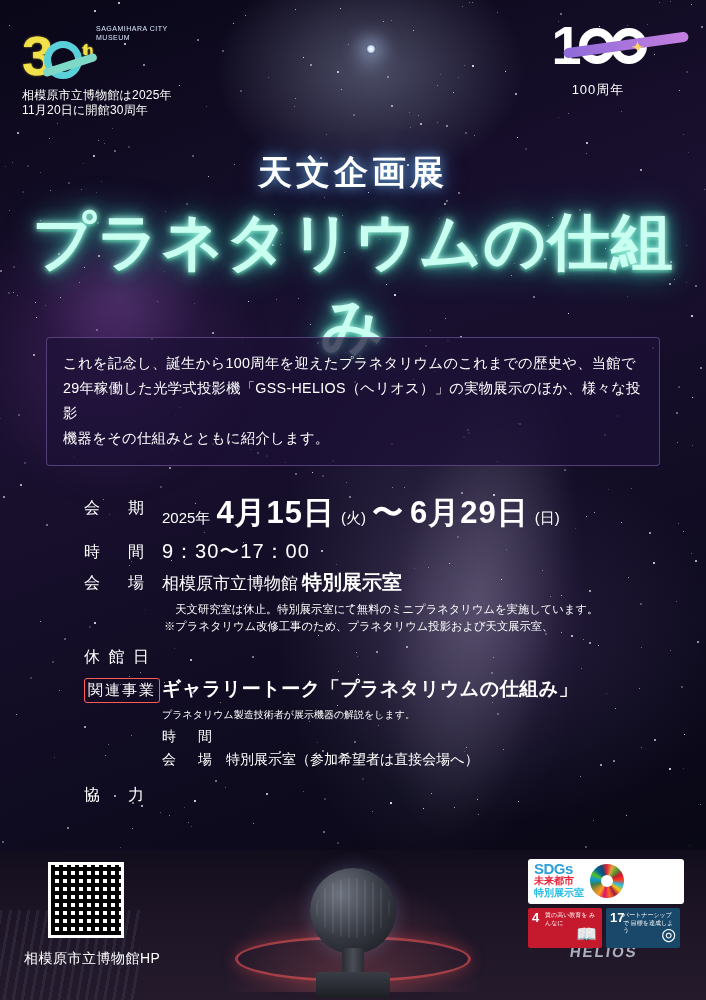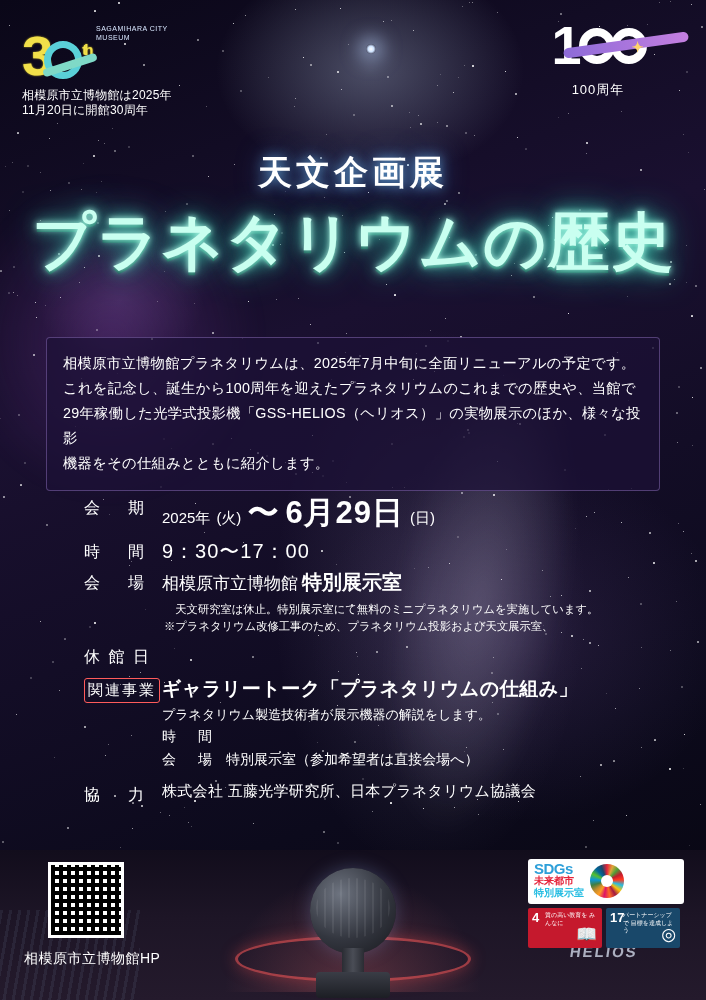--- a/index.html
+++ b/index.html
@@ -134,21 +134,21 @@
   .jikan{font-size:20px;letter-spacing:1px;padding-top:2px;}
   .kaijou{font-size:17px;padding-top:2px;}
   .kaijou .em{font-size:20px;font-weight:bold;margin-left:4px;}
   .note{
     font-size:11.3px;line-height:17px;color:#ffffff;margin-top:5px;margin-left:2px;
   }
   .kyukan{font-size:16px;padding-top:2px;letter-spacing:.4px;}
   .kanren-title{
     font-size:19px;font-weight:bold;letter-spacing:.5px;
   }
-  .kanren-sub{font-size:13px;line-height:20px;margin-top:3px;}
+  .kanren-sub{font-size:10px;line-height:20px;margin-top:3px;}
   .kanren-line{font-size:15px;line-height:23px;}
   .kanren-line .b{font-size:17px;font-weight:bold;}
   .kanren-ind{display:flex;gap:10px;font-size:14px;line-height:23px;}
   .kanren-ind .k{letter-spacing:4px;width:54px;flex:0 0 54px;}
   .kyouryoku{font-size:15px;padding-top:3px;letter-spacing:.3px;}
   .redbox{
     border:1px solid #ff5b5b;border-radius:3px;padding:2px 3px;
     display:inline-block;letter-spacing:2px;font-size:15px;color:#fff;
   }
   .projector-area{
@@ -676,36 +676,36 @@
   <div class="logo100">
     <div class="num">
       <span>1</span><span class="o1"></span><span class="o2"></span>
       <span class="swoosh"></span>
       <span class="spark">✦</span>
     </div>
     <div class="cap">100周年</div>
   </div>
 
   <div class="subtitle">天文企画展</div>
-  <div class="maintitle">プラネタリウムの歴史</div>
+  <div class="maintitle">プラネタリウムの仕組み</div>
 
   <div class="descbox">
-    <p>相模原市立博物館プラネタリウムは、2025年7月中旬に全面リニューアルの予定です。</p>
     <p>これを記念し、誕生から100周年を迎えたプラネタリウムのこれまでの歴史や、当館で</p>
     <p>29年稼働した光学式投影機「GSS-HELIOS（ヘリオス）」の実物展示のほか、様々な投影</p>
     <p>機器をその仕組みとともに紹介します。</p>
   </div>
 
   <div class="info">
 
     <div class="row">
       <div class="lbl">会　期</div>
       <div class="val">
         <div class="kaiki">
           <span class="yr">2025年</span>
+          <span class="big">4月15日</span>
           <span class="small">(火)</span>
           <span class="big">〜</span>
           <span class="big">6月29日</span>
           <span class="small">(日)</span>
         </div>
       </div>
     </div>
 
     <div class="row">
       <div class="lbl">時　間</div>
@@ -741,21 +741,20 @@
         </div>
         <div class="kanren-ind">
           <span class="k">会　場</span>
           <span>特別展示室（参加希望者は直接会場へ）</span>
         </div>
       </div>
     </div>
 
     <div class="row" style="margin-top:8px;">
       <div class="lbl">協　力</div>
-      <div class="val kyouryoku">株式会社 五藤光学研究所、日本プラネタリウム協議会</div>
     </div>
 
   </div>
 
   <div class="projector-area">
     <div class="seats"></div>
     <div class="dome-glow"></div>
     <div class="proj-ring"></div>
     <div class="projector">
       <div class="proj-ball"></div>

